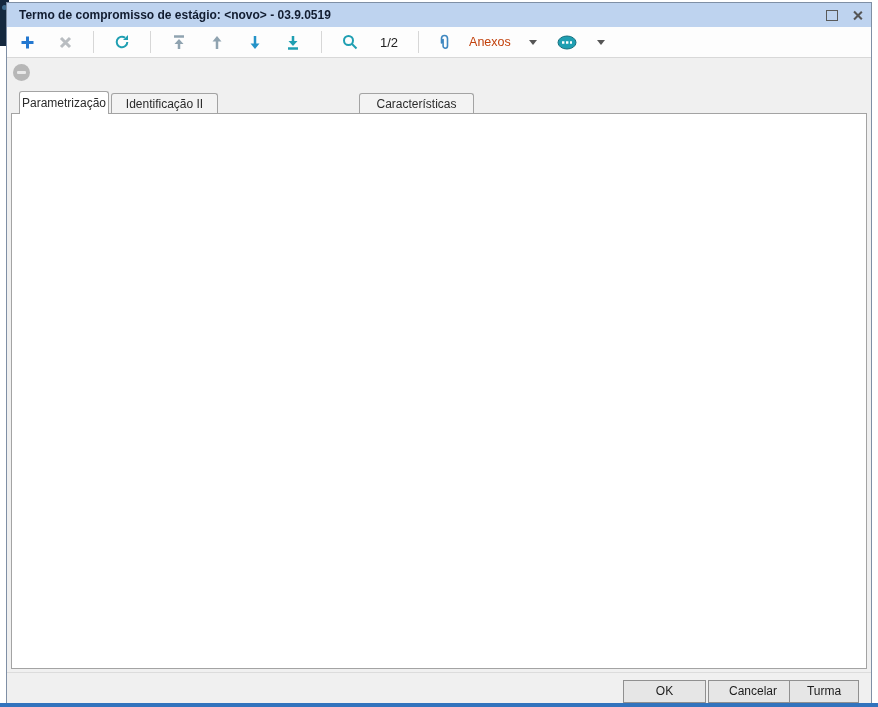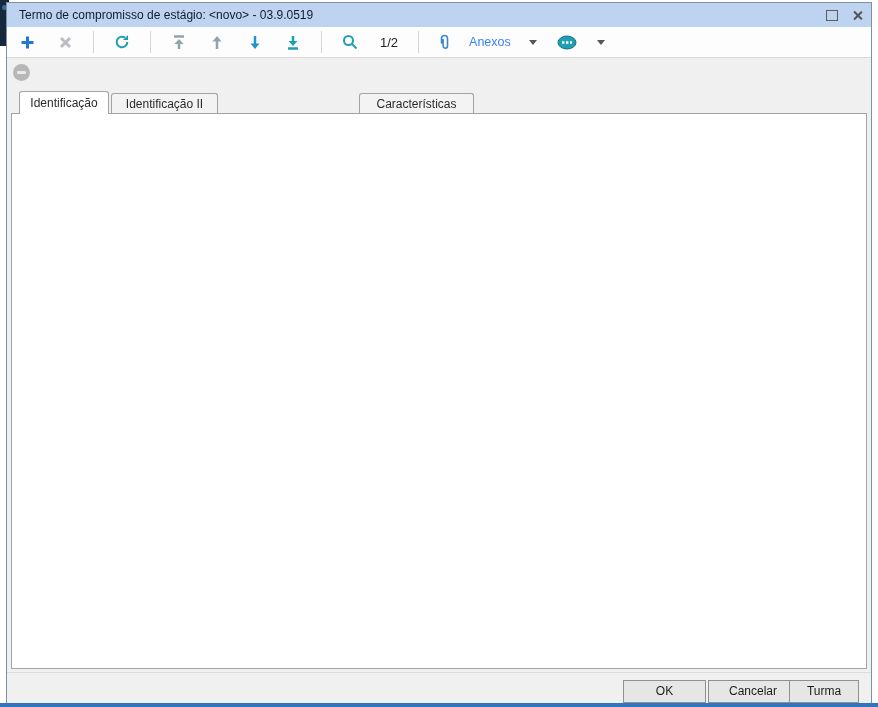--- a/index.html
+++ b/index.html
@@ -3,32 +3,32 @@
 <meta charset="utf-8">
 <style>
   html,body{margin:0;padding:0;background:#fff;font-family:"Liberation Sans",sans-serif;}
   .screen{position:relative;width:878px;height:707px;background:#fff;overflow:hidden;}
   .corner-notch{position:absolute;left:0;top:0;width:9px;height:46px;background:#14283e;}
   .notch-dot{position:absolute;left:2px;top:5px;width:5px;height:5px;border-radius:50%;background:#3f6b8e;}
   .window{position:absolute;left:6px;top:2px;width:866px;height:702px;background:#f0f0f0;border:1px solid #7f8fa5;box-sizing:border-box;}
   .bottom-edge{position:absolute;left:0;top:703px;width:878px;height:4px;background:#3273bd;}
 
   .titlebar{position:absolute;left:0;top:0;width:100%;height:24px;background:#bed3ef;display:flex;align-items:center;box-sizing:border-box;padding:0 8px 0 12px;}
-  .title{font-size:12px;font-weight:normal;color:#111c30;white-space:nowrap;}
+  .title{font-size:12px;font-weight:bold;color:#111c30;white-space:nowrap;}
   .win-controls{margin-left:auto;display:flex;align-items:center;gap:14px;}
   .maxbox{width:10px;height:9px;border:1px solid #5a5a5a;display:inline-block;}
   .closex{position:relative;width:11px;height:11px;display:inline-block;}
   .closex::before,.closex::after{content:"";position:absolute;left:5px;top:0;width:1.5px;height:11px;background:#555;}
   .closex::before{transform:rotate(45deg);}.closex::after{transform:rotate(-45deg);}
 
   .toolbar{position:absolute;left:0;top:24px;width:100%;height:31px;background:#fdfdfd;border-bottom:1px solid #d8d8d8;display:flex;align-items:center;padding-left:10px;gap:18px;box-sizing:border-box;}
   .tbtn{display:flex;align-items:center;justify-content:center;width:20px;height:22px;}
   .tsep{width:1px;height:22px;background:#d7d7d7;}
   .pageind{font-size:13px;color:#222;padding:0 2px;}
-  .tlabel{font-size:12.5px;color:#3b82f6;}
+  .tlabel{font-size:12.5px;color:#c2410c;}
   .tri{width:0;height:0;border-left:4px solid transparent;border-right:4px solid transparent;border-top:5px solid #555;display:inline-block;}
   .strip{position:absolute;left:0;top:55px;width:100%;height:31px;background:#f0f0f0;}
   .circle-btn{position:absolute;left:6px;top:6px;width:17px;height:17px;border-radius:50%;background:#b7b7b7;display:inline-block;}
   .circle-bar{position:absolute;left:4px;top:7px;width:9px;height:3px;background:#e9e9e9;border-radius:1px;}
 
   .tab{position:absolute;box-sizing:border-box;border:1px solid #a3a3a3;border-bottom:none;border-radius:3px 3px 0 0;font-size:12px;color:#2b2b2b;text-align:center;}
   .tab.active{top:88px;height:23px;background:#fff;z-index:3;line-height:22px;}
   .tab.inactive{top:90px;height:21px;background:#f3f3f3;z-index:1;line-height:20px;}
   .panel{position:absolute;left:4px;top:110px;width:856px;height:556px;background:#fff;border:1px solid #a3a3a3;box-sizing:border-box;z-index:2;}
 
@@ -146,21 +146,21 @@
       </span>
       <span class="tri"></span>
     </div>
 
     <div class="strip">
       <span class="circle-btn">
           <span class="circle-bar"></span>
         </span>
     </div>
 
-    <div class="tab active" style="left:12px;width:90px;">Identificação</div>
+    <div class="tab active" style="left:12px;width:90px;">Parametrização</div>
     <div class="tab inactive" style="left:104px;width:107px;">Identificação II</div>
     <div class="tab inactive" style="left:352px;width:115px;">Características</div>
 
     <div class="panel"></div>
 
     <span class="lbl b" style="left:22px;top:125px;">Termo compromisso:</span>
     <div class="inp dis2" style="left:22px;top:137px;width:140px;">0</div>
     <span class="lbl" style="left:179px;top:125px;">Vaga:</span>
     <div class="inp focus" style="left:179px;top:137px;width:124px;">
         <span class="caret"></span>

